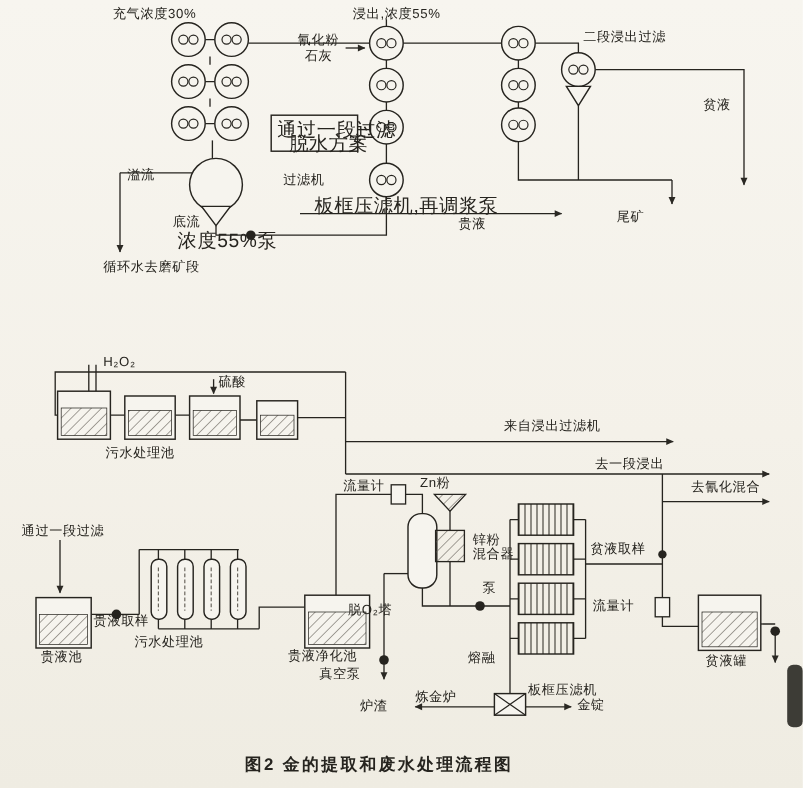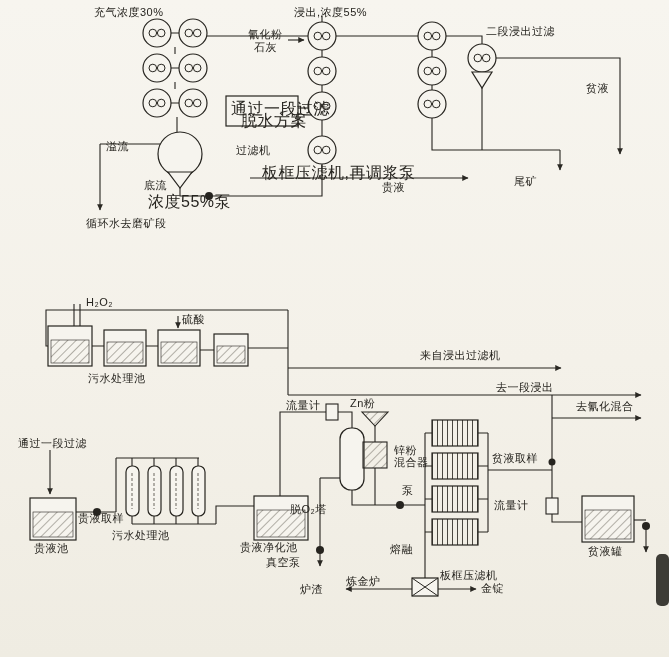--- a/index.html
+++ b/index.html
@@ -236,14 +236,15 @@
   <span class="lbl" style="left:112px;top:529px">污水处理池</span>
   <span class="lbl" style="left:240px;top:541px">贵液净化池</span>
   <span class="lbl" style="left:290px;top:503px">脱O₂塔</span>
   <span class="lbl" style="left:266px;top:556px">真空泵</span>
   <span class="lbl" style="left:390px;top:543px">熔融</span>
   <span class="lbl" style="left:346px;top:575px">炼金炉</span>
   <span class="lbl" style="left:440px;top:569px">板框压滤机</span>
   <span class="lbl" style="left:300px;top:583px">炉渣</span>
   <span class="lbl" style="left:481px;top:582px">金锭</span>
   <span class="lbl" style="left:588px;top:545px">贫液罐</span>
+  <span class="lbl cap cap2" style="left:204px;top:629px">图2  金的提取和废水处理流程图</span>
 
 </div>
 
 </body></html>

